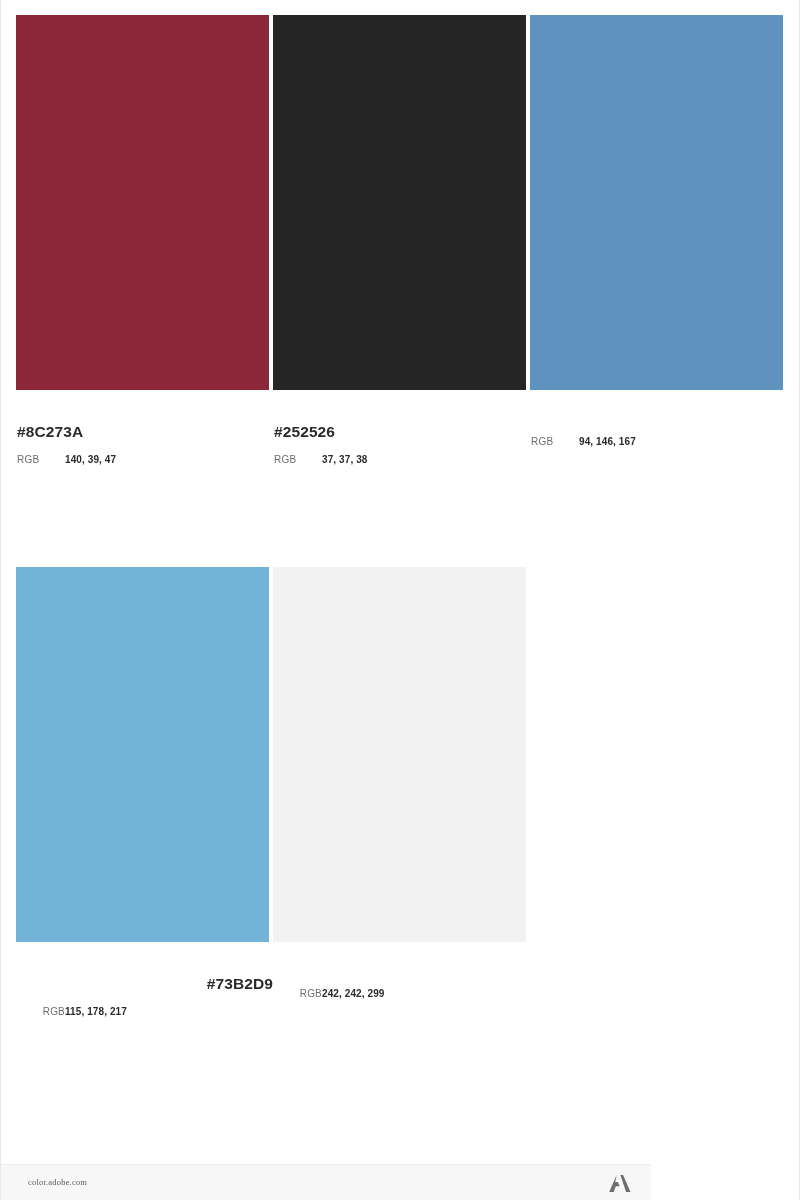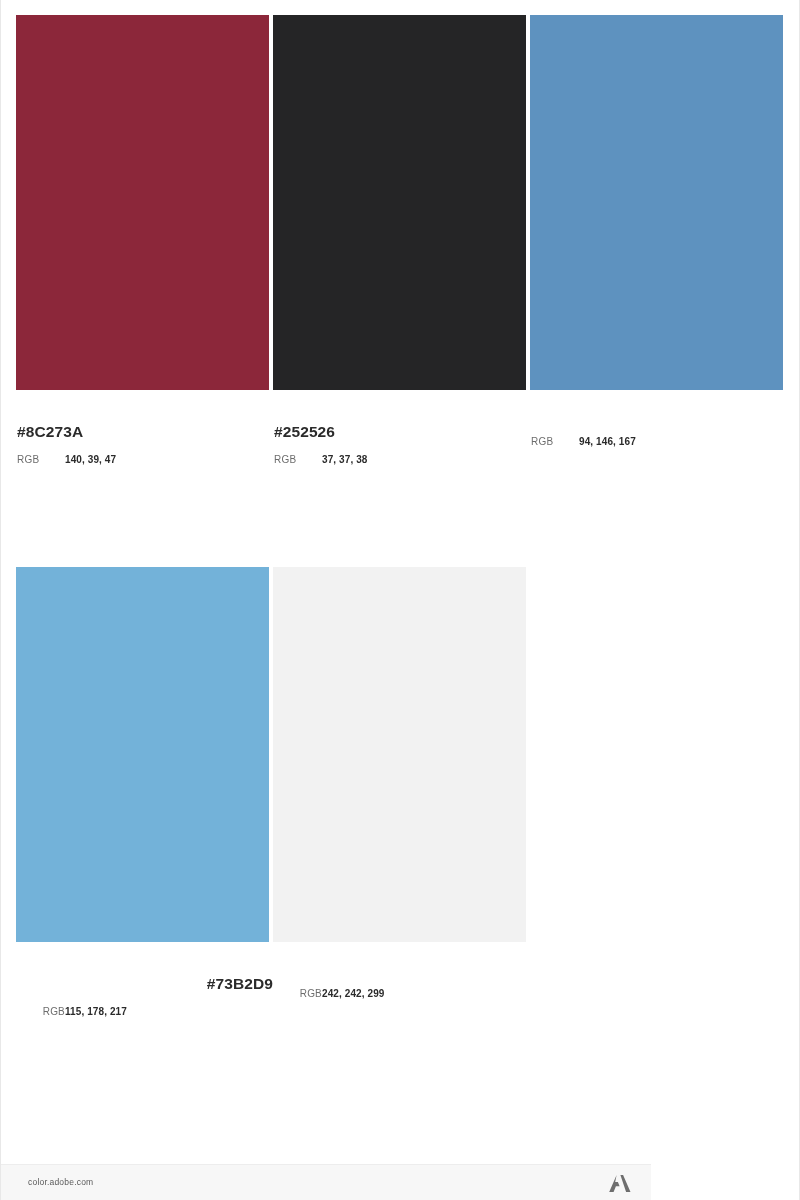--- a/index.html
+++ b/index.html
@@ -78,20 +78,21 @@
   }
   .footer-bar {
     position: absolute;
     left: 0;
     bottom: 0;
     width: 650px;
     height: 36px;
     background: #f7f7f7;
     border-top: 1px solid #ededed;
     box-sizing: border-box;
+    font-family: Liberation Serif, serif;
   }
   .footer-url {
     position: absolute;
     left: 27px;
     top: 12px;
     font-size: 8.5px;
     color: #5a5a5a;
     letter-spacing: 0.2px;
   }
   .footer-logo {

